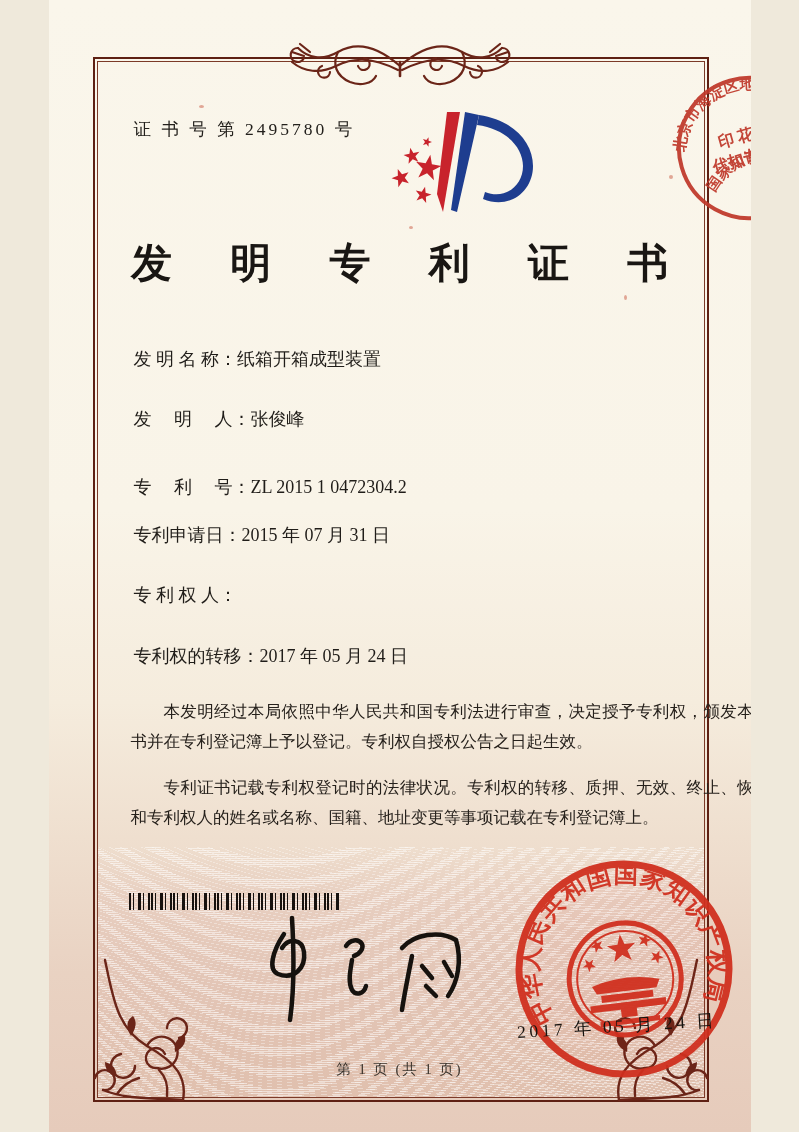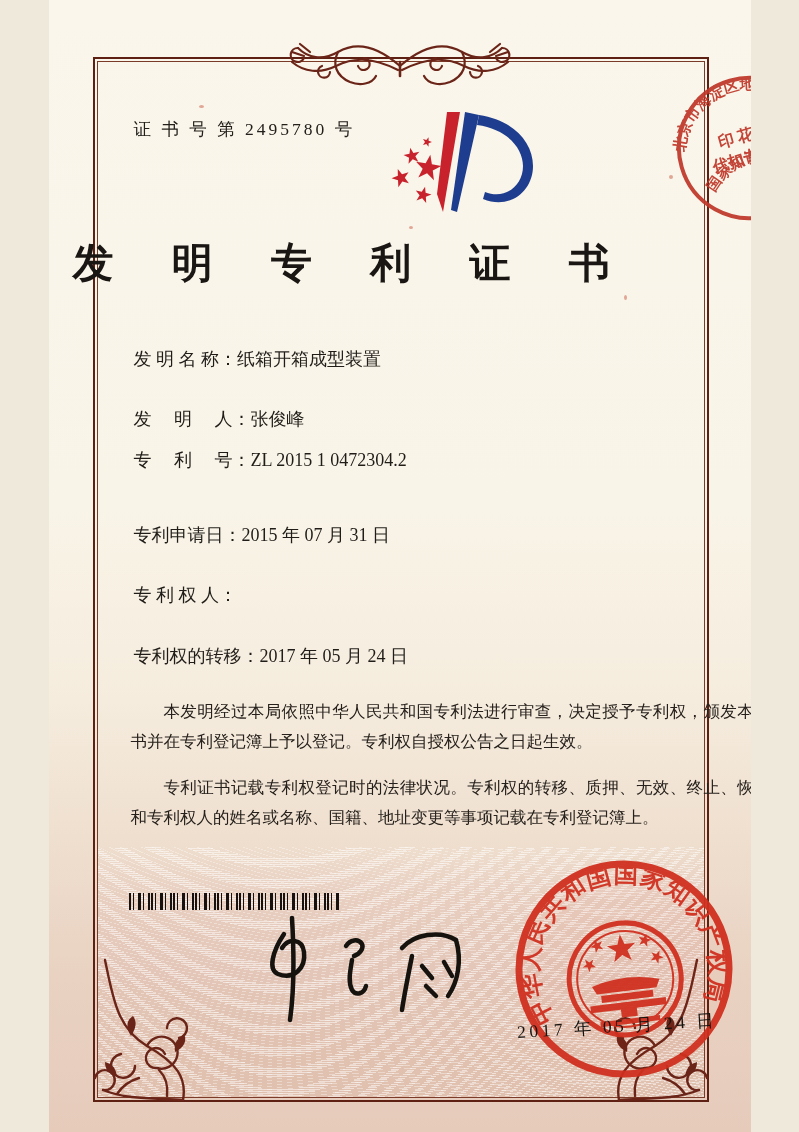--- a/index.html
+++ b/index.html
@@ -29,29 +29,29 @@
     pointer-events:none;
   }
   
   .cert-no{
     position:absolute;left:85px;top:117px;font-size:17.5px;letter-spacing:3px;
     color:#23201c;
   }
   .logo{position:absolute;left:332px;top:98px;}
   .tax-stamp{position:absolute;left:622px;top:70px;transform:rotate(-16deg);opacity:.93;}
   .title{
-    position:absolute;left:0;right:0;top:236px;text-align:left;
+    position:absolute;left:0;right:0;top:236px;text-align:center;
     font-size:41px;font-weight:bold;letter-spacing:24px;text-indent:24px;color:#191613;
   }
   
   .fields{position:absolute;left:85px;top:345px;width:620px;}
   .field-row{display:flex;align-items:baseline;font-size:18px;margin-bottom:0;position:absolute;left:0;white-space:nowrap;}
   .field-row .flabel{color:#201d19;}
   .field-row .fvalue{color:#201d19;}
-  .fr0{top:2px}.fr1{top:62px}.fr2{top:103px}.fr3{top:178px}.fr4{top:238px}.fr5{top:299px}
+  .fr0{top:2px}.fr1{top:62px}.fr2{top:130px}.fr3{top:178px}.fr4{top:238px}.fr5{top:299px}
   
   .paras{
     position:absolute;left:66px;top:681px;width:672px;
     font-size:16.5px;line-height:1.82;text-align:justify;color:#26211c;
   }
   .paras p{margin:16px;text-indent:2em;}
   
   .barcode{
     position:absolute;left:80px;top:893px;width:212px;height:17px;
     background:repeating-linear-gradient(90deg,
@@ -250,18 +250,19 @@
       <use href="#star" transform="translate(34,-8) scale(0.7) rotate(30)"></use>
       <path d="M-34,14 Q0,4 34,14 L30,22 L-30,22 Z"></path>
       <rect x="-26" y="24" width="52" height="7"></rect>
       <path d="M-38,33 L38,33 L38,40 L8,40 L8,48 L-8,48 L-8,40 L-38,40 Z"></path>
       <rect x="-30" y="50" width="60" height="5"></rect>
     </g>
   </svg>
 
   <div class="seal-date">2017 年 05 月 24 日</div>
 
+  <div class="footer">第 1 页 (共 1 页)</div>
 
   <div class="speck" style="left:360px;top:226px;width:4px;height:3px;"></div>
   <div class="speck" style="left:575px;top:295px;width:3px;height:5px;"></div>
   <div class="speck" style="left:150px;top:105px;width:5px;height:3px;"></div>
   <div class="speck" style="left:620px;top:175px;width:4px;height:4px;"></div>
 </div>
 
 </body></html>

